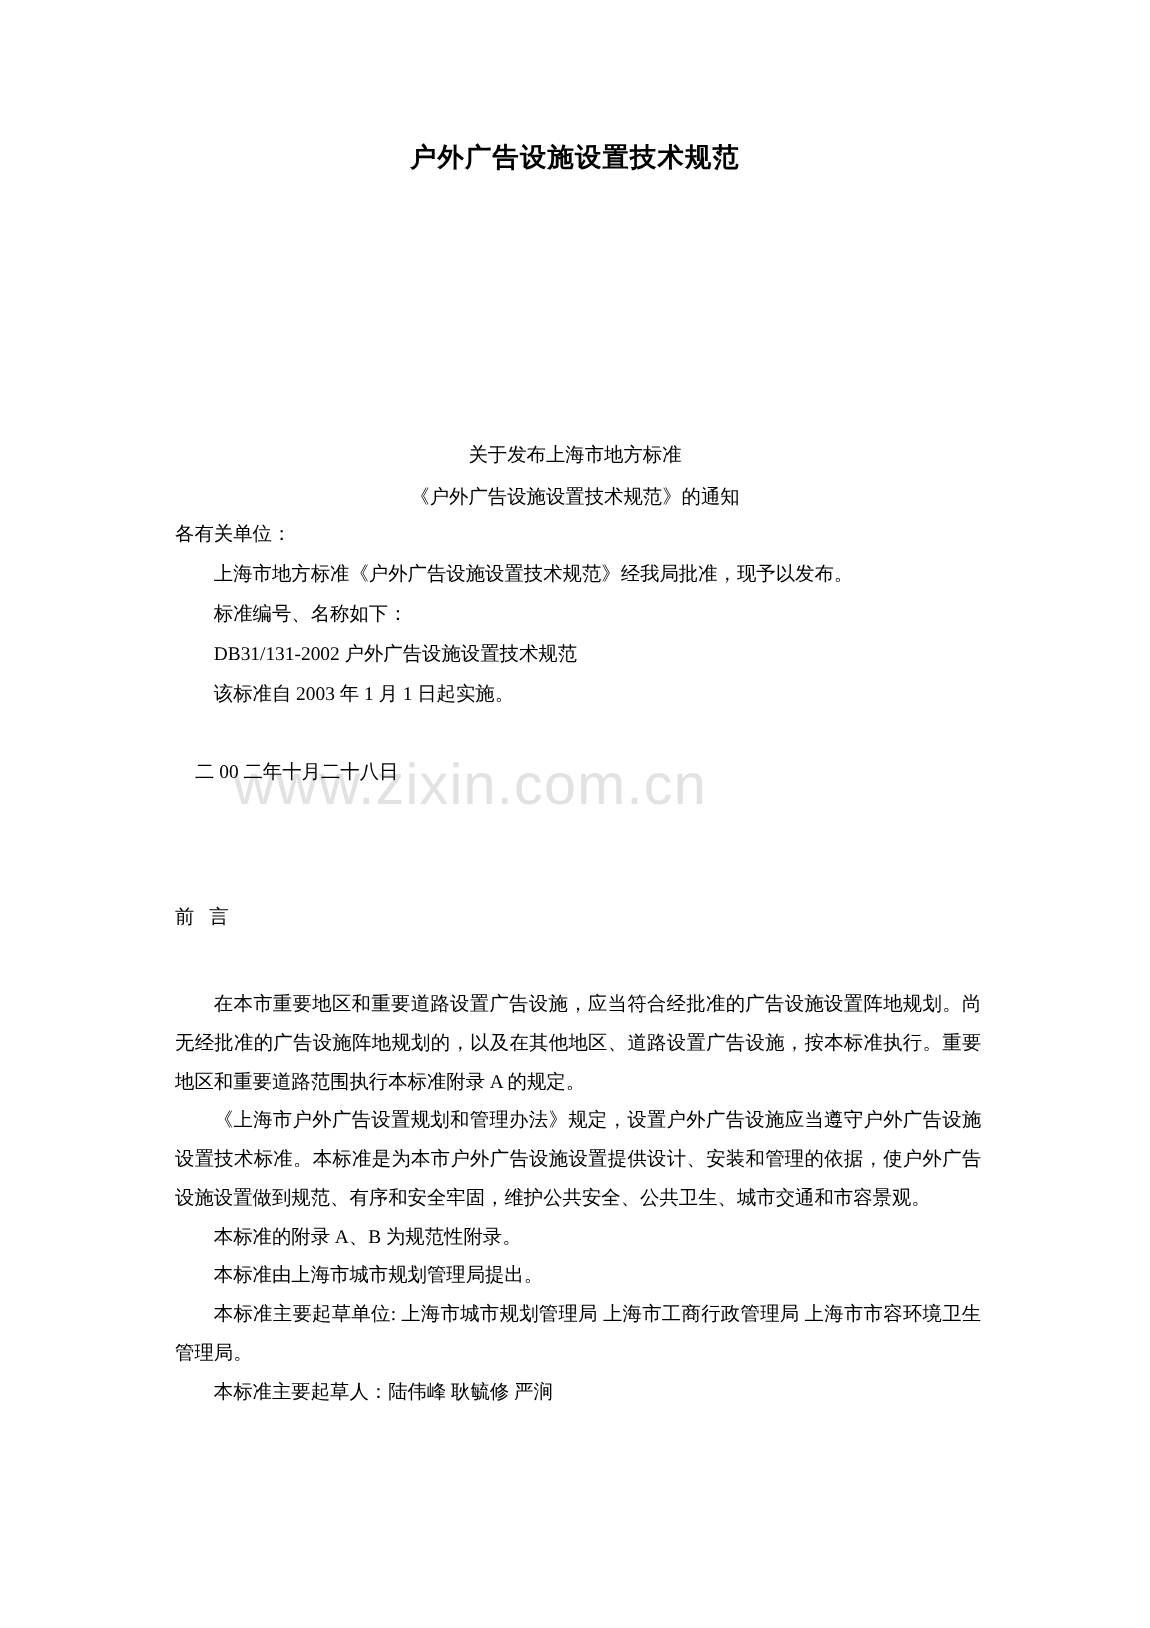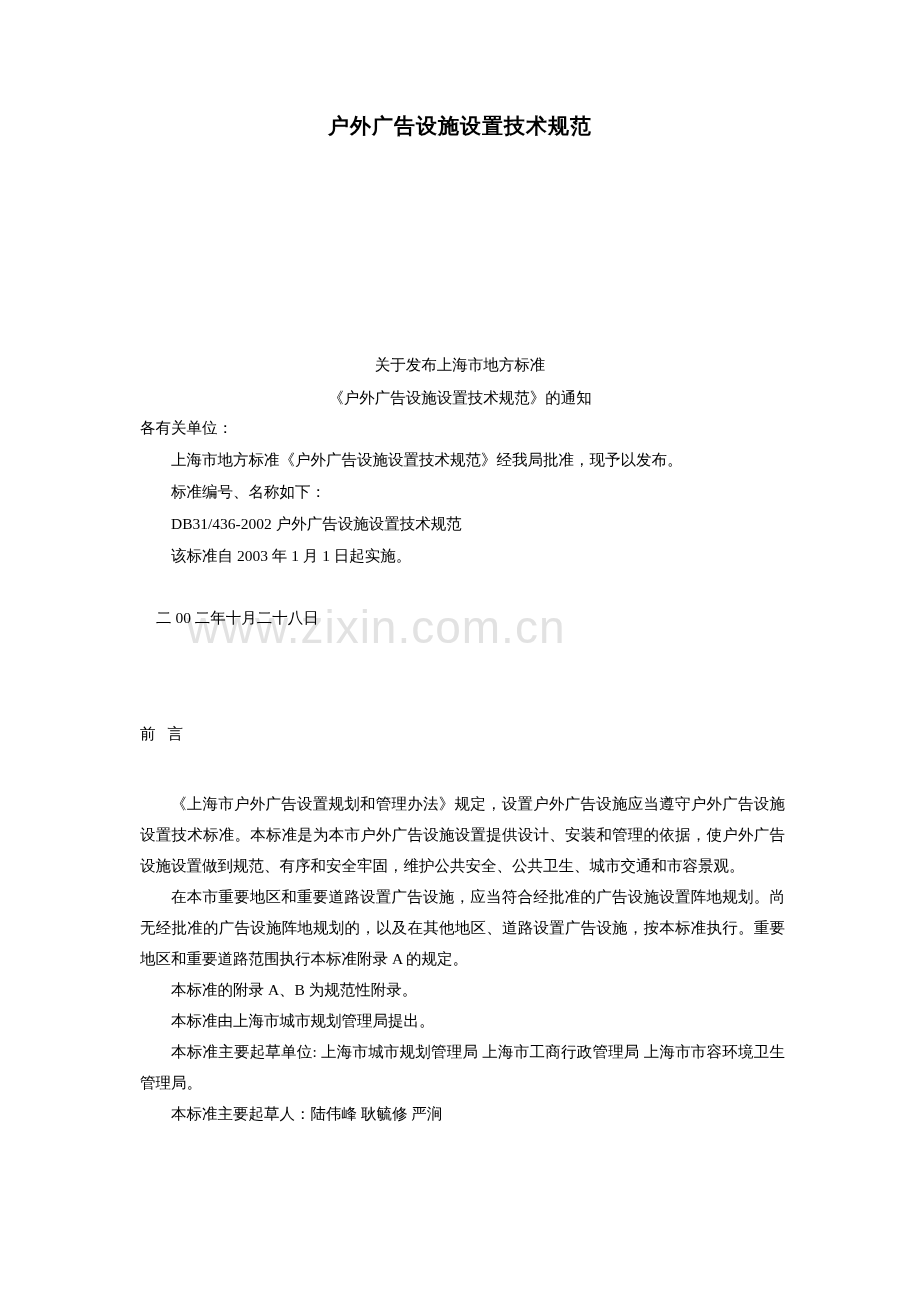--- a/index.html
+++ b/index.html
@@ -131,31 +131,31 @@
 
     <div class="block notice-head">
       <div>关于发布上海市地方标准</div>
       <div>《户外广告设施设置技术规范》的通知</div>
     </div>
 
     <div class="block body1">
       <div>各有关单位：</div>
       <div class="ind">上海市地方标准《户外广告设施设置技术规范》经我局批准，现予以发布。</div>
       <div class="ind">标准编号、名称如下：</div>
-      <div class="ind">DB31/436-2002 户外广告设施设置技术规范</div>
+      <div class="ind">DB31/131-2002 户外广告设施设置技术规范</div>
       <div class="ind">该标准自 2003 年 1 月 1 日起实施。</div>
     </div>
 
     <div class="block datesign">二 00 二年十月二十八日</div>
 
     <div class="block preface-head">前 言</div>
 
     <div class="block preface">
+      <p>在本市重要地区和重要道路设置广告设施，应当符合经批准的广告设施设置阵地规划。尚无经批准的广告设施阵地规划的，以及在其他地区、道路设置广告设施，按本标准执行。重要地区和重要道路范围执行本标准附录 A 的规定。</p>
       <p>《上海市户外广告设置规划和管理办法》规定，设置户外广告设施应当遵守户外广告设施设置技术标准。本标准是为本市户外广告设施设置提供设计、安装和管理的依据，使户外广告设施设置做到规范、有序和安全牢固，维护公共安全、公共卫生、城市交通和市容景观。</p>
-      <p>在本市重要地区和重要道路设置广告设施，应当符合经批准的广告设施设置阵地规划。尚无经批准的广告设施阵地规划的，以及在其他地区、道路设置广告设施，按本标准执行。重要地区和重要道路范围执行本标准附录 A 的规定。</p>
       <p>本标准的附录 A、B 为规范性附录。</p>
       <p>本标准由上海市城市规划管理局提出。</p>
       <p>本标准主要起草单位: 上海市城市规划管理局  上海市工商行政管理局  上海市市容环境卫生管理局。</p>
       <p>本标准主要起草人：陆伟峰  耿毓修  严涧</p>
     </div>
 
   </div>
 </div>
 
 </body></html>

